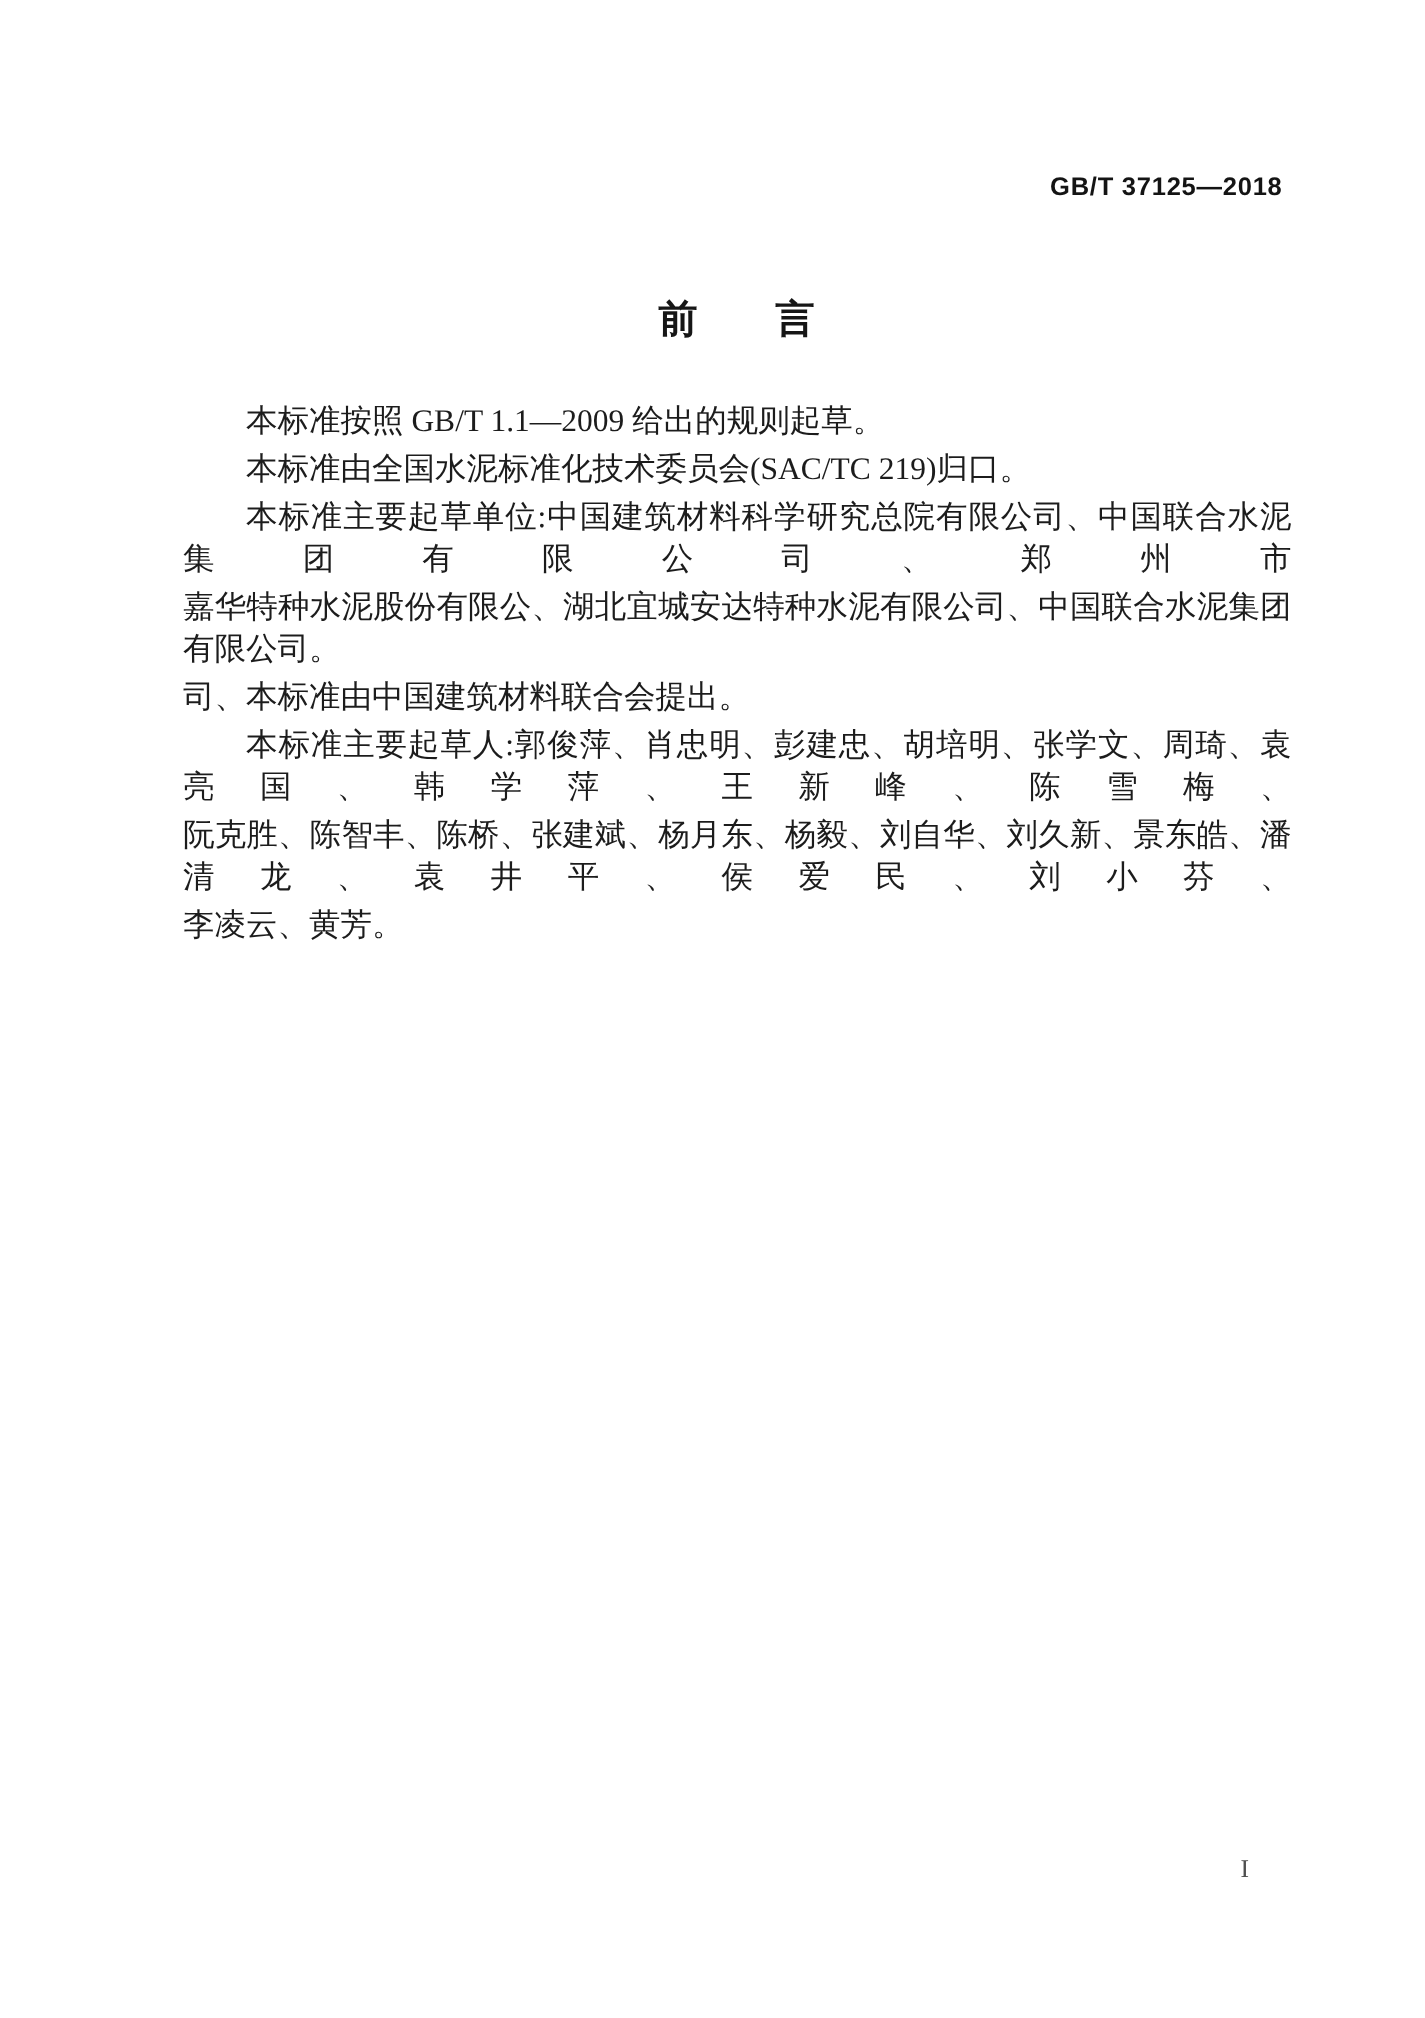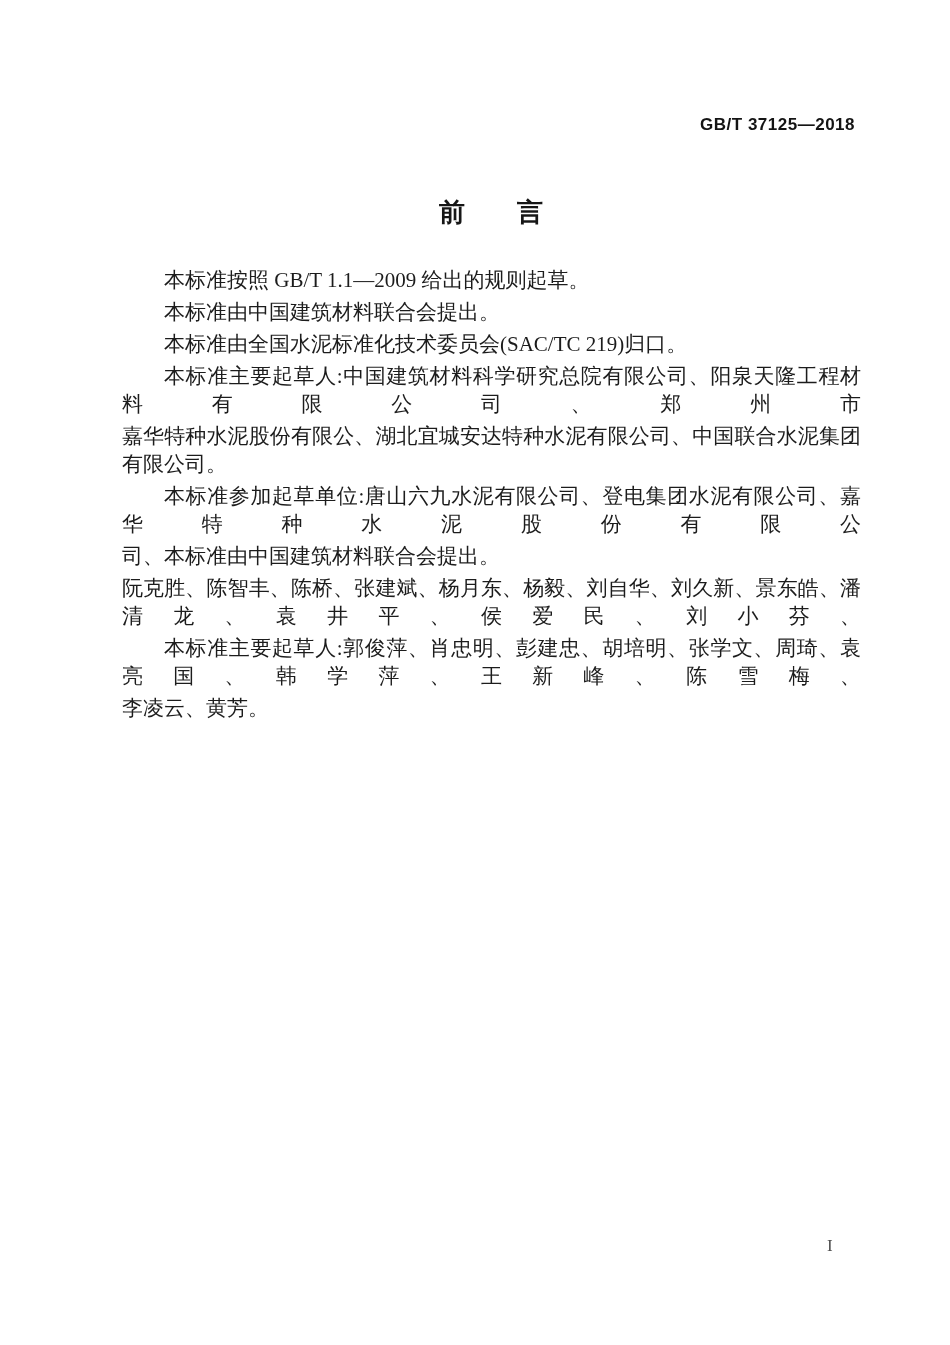--- a/index.html
+++ b/index.html
@@ -76,41 +76,37 @@
   <div class="std-number">GB/T 37125—2018</div>
 
   <div class="doc-title">前　　言</div>
 
   <div class="body-text">
 
     <div class="paragraph">
       <div class="line indent end">本标准按照 GB/T 1.1—2009 给出的规则起草。</div>
     </div>
 
-    <div class="paragraph">
-      <div class="line indent end">本标准由中国建筑材料联合会提出。</div>
-    </div>
 
     <div class="paragraph">
       <div class="line indent end">本标准由全国水泥标准化技术委员会(SAC/TC 219)归口。</div>
     </div>
 
     <div class="paragraph">
-      <div class="line indent">本标准主要起草人:中国建筑材料科学研究总院有限公司、阳泉天隆工程材料有限公司、郑州市</div>
+      <div class="line indent">本标准主要起草单位:中国建筑材料科学研究总院有限公司、中国联合水泥集团有限公司、郑州市</div>
       <div class="line end">嘉华特种水泥股份有限公、湖北宜城安达特种水泥有限公司、中国联合水泥集团有限公司。</div>
     </div>
 
     <div class="paragraph">
-      <div class="line indent">本标准参加起草单位:唐山六九水泥有限公司、登电集团水泥有限公司、嘉华特种水泥股份有限公</div>
       <div class="line end">司、本标准由中国建筑材料联合会提出。</div>
     </div>
 
     <div class="paragraph">
+      <div class="line indent">本标准主要起草人:郭俊萍、肖忠明、彭建忠、胡培明、张学文、周琦、袁亮国、韩学萍、王新峰、陈雪梅、</div>
       <div class="line">阮克胜、陈智丰、陈桥、张建斌、杨月东、杨毅、刘自华、刘久新、景东皓、潘清龙、袁井平、侯爱民、刘小芬、</div>
-      <div class="line indent">本标准主要起草人:郭俊萍、肖忠明、彭建忠、胡培明、张学文、周琦、袁亮国、韩学萍、王新峰、陈雪梅、</div>
       <div class="line end">李凌云、黄芳。</div>
     </div>
 
   </div>
 
   <div class="page-number">I</div>
 
   <div class="scan-edge-bottom"></div>
 
 </div>

